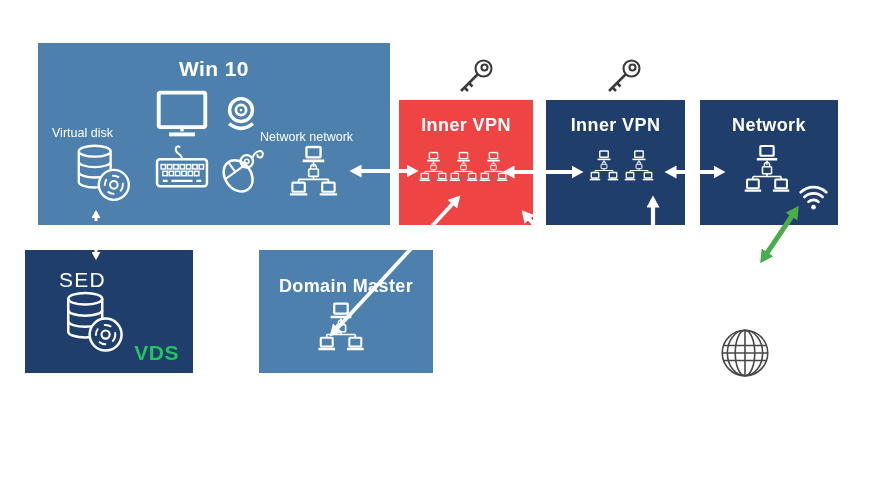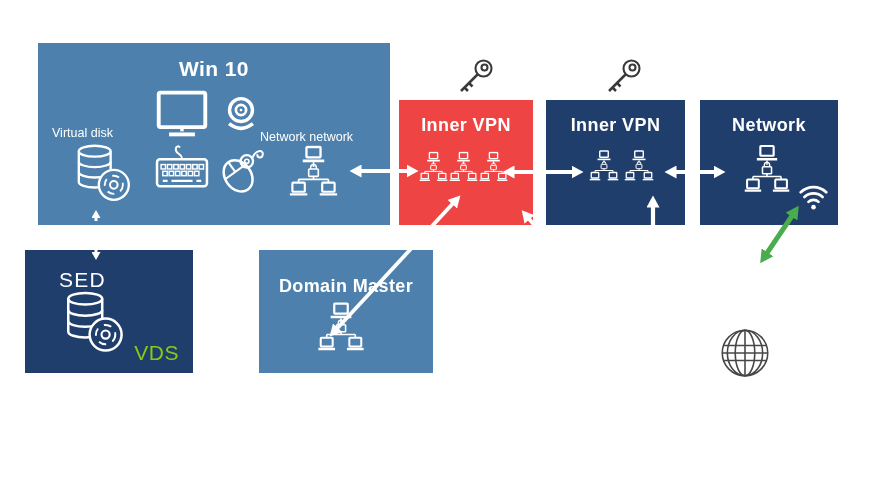--- a/index.html
+++ b/index.html
@@ -10,22 +10,22 @@
   .bg-light{background:#ef4444;}
   .bg-navy{background:#1f3e6c;}
   .box-title{position:absolute;left:0;width:100%;text-align:center;color:#fff;
              font-weight:bold;letter-spacing:.4px;}
   .t-lg{font-size:21px;top:14px;}
   .t-md{font-size:18px;top:15px;}
   .t-dm{font-size:18px;top:26px;}
   .small-label{position:absolute;color:#fff;font-size:12.5px;text-align:left;}
   .sed-label{position:absolute;left:34px;top:18px;color:#fff;font-size:21px;
              font-weight:400;letter-spacing:1.2px;}
-  .vds-label{position:absolute;right:14px;bottom:8px;color:#84cc16;font-size:21px;
-             font-weight:normal;letter-spacing:.5px;}
+  .vds-label{position:absolute;right:14px;bottom:8px;color:#22c55e;font-size:21px;
+             font-weight:bold;letter-spacing:.5px;}
   .abs{position:absolute;}
   .overlay{position:absolute;left:0;top:0;pointer-events:none;}
   .defs-holder{position:absolute;width:0;height:0;overflow:hidden;}
 </style>
 </head>
 <body>
 
 <div class="canvas">
 
   <svg class="defs-holder" aria-hidden="true">

